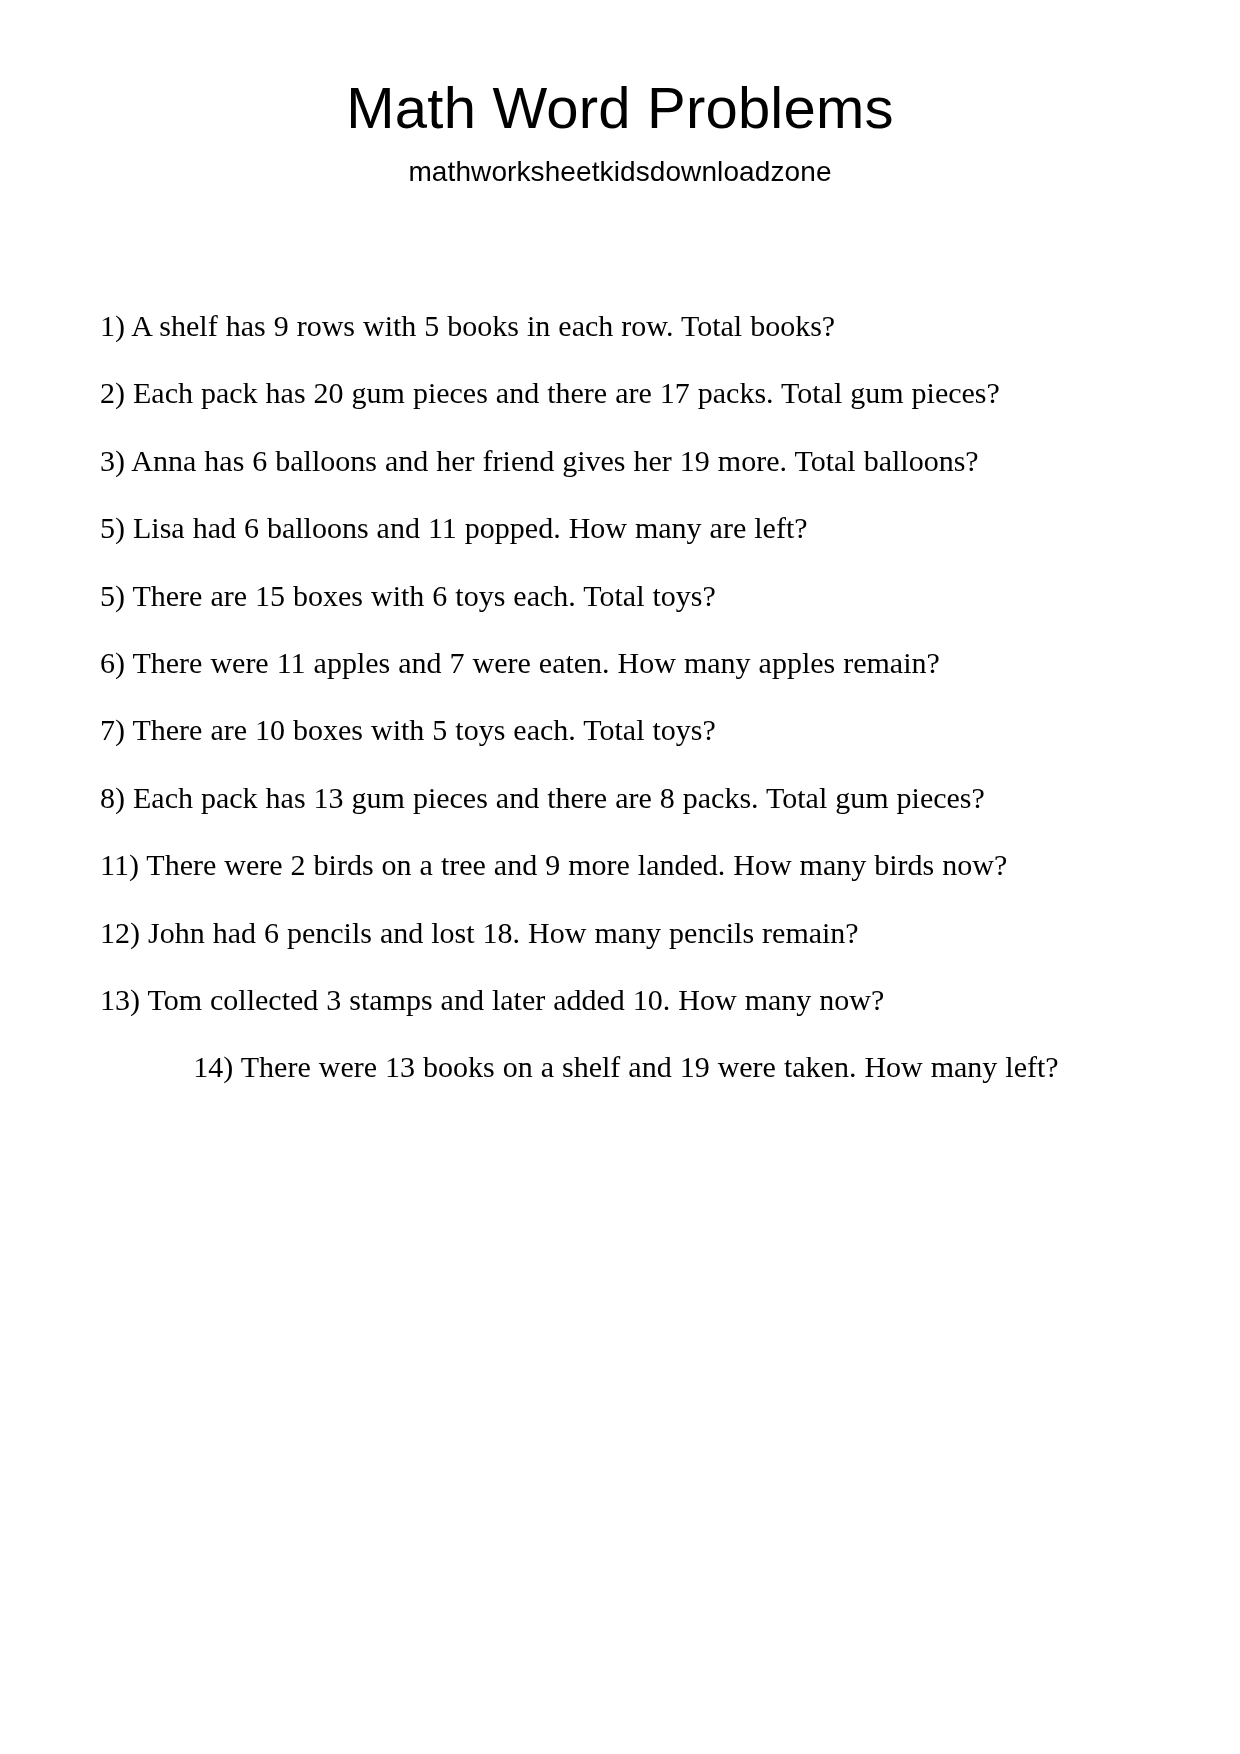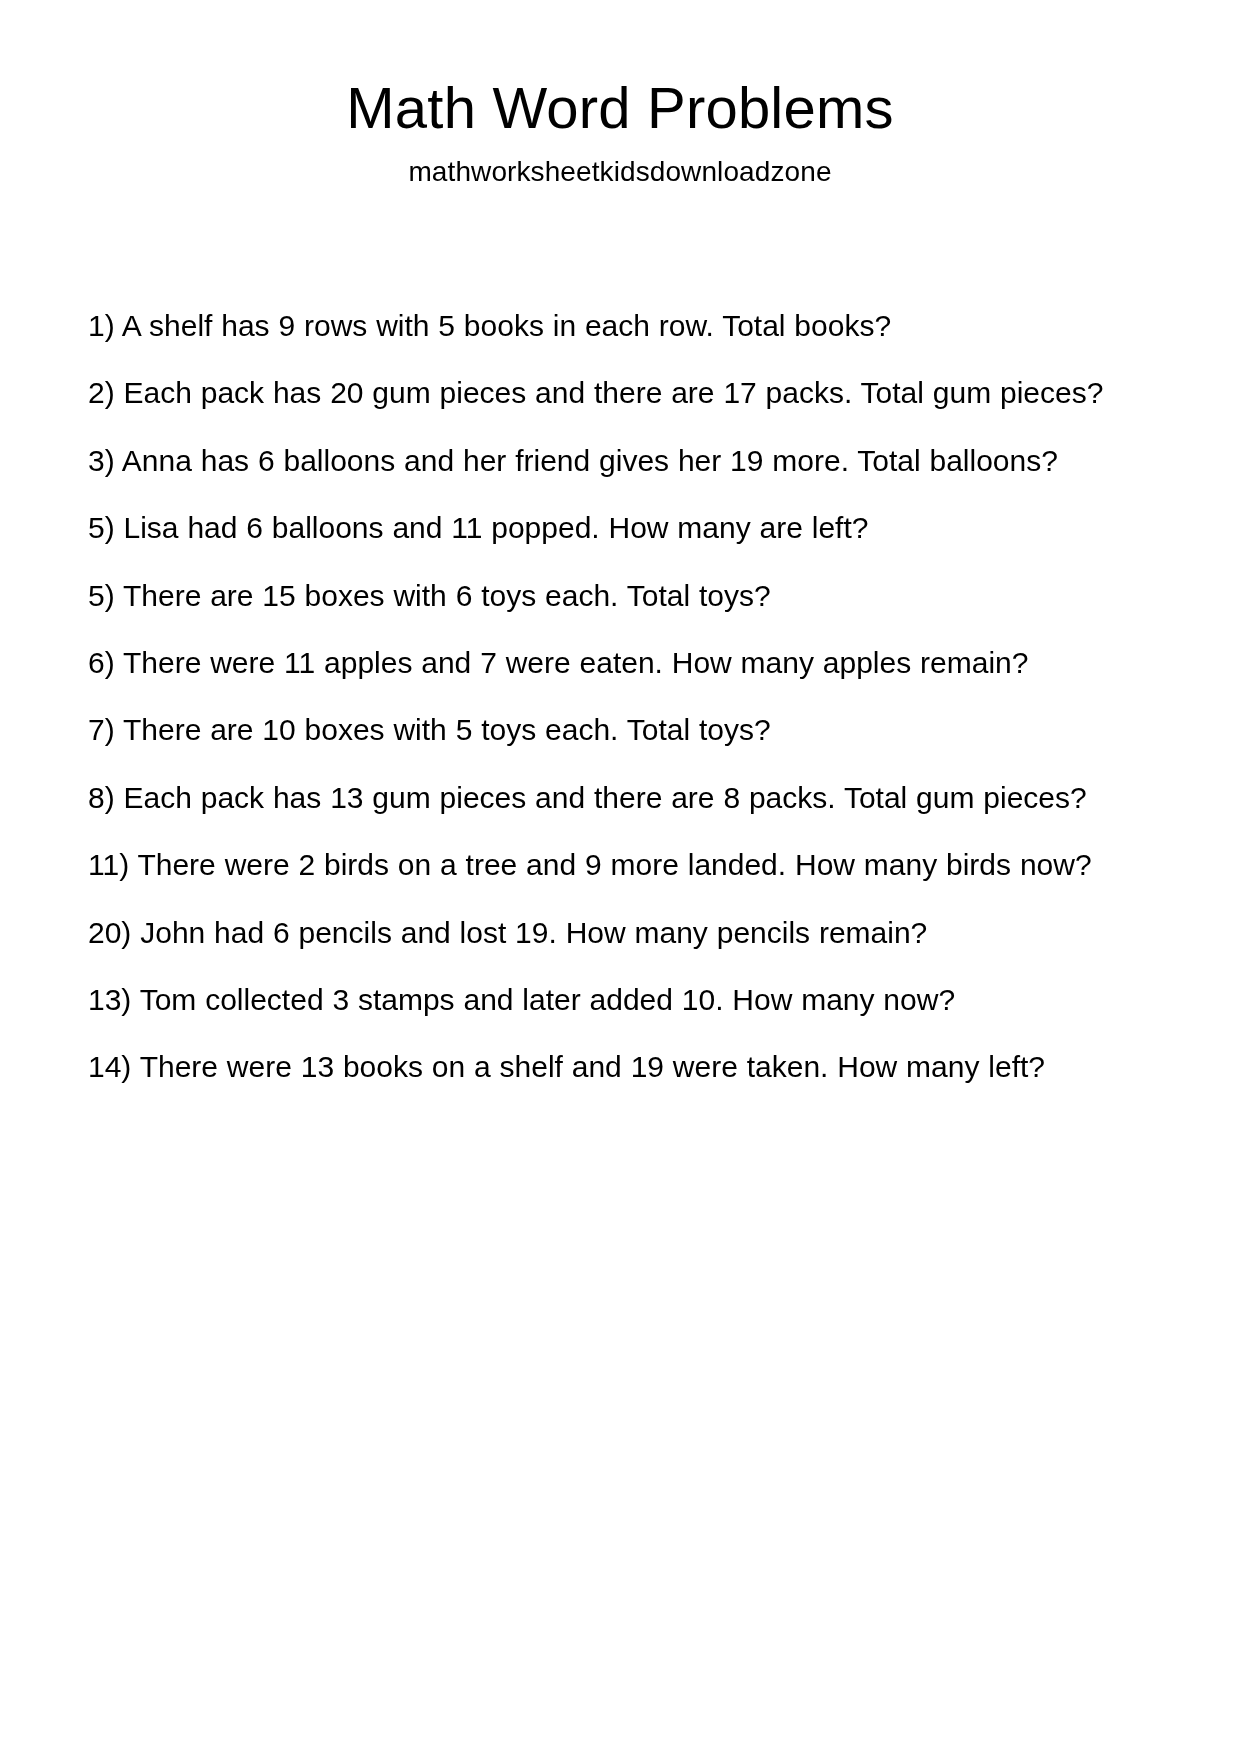--- a/index.html
+++ b/index.html
@@ -41,34 +41,36 @@
     font-weight: 400;
     color: #000000;
     letter-spacing: 0.1px;
     line-height: 1.1;
   }
   .problems {
     margin: 0;
     padding: 0;
     list-style: none;
     position: absolute;
-    left: 88px;
+    left: 100px;
     right: 88px;
     top: 305px;
+    font-family: Liberation Serif, serif;
   }
   .problem-item {
     font-size: 30px;
     line-height: 1.38;
     color: #000000;
     margin: 0 0 26px 0;
     text-align: left;
     word-spacing: 0.5px;
   }
   .problem-item:last-child {
     margin-bottom: 12px;
+    text-align: center;
   }
 </style>
 </head>
 <body>
 
 <div class="page">
 
   <div class="header">
     <h1 class="worksheet-title">Math Word Problems</h1>
     <div class="worksheet-subtitle">mathworksheetkidsdownloadzone</div>
@@ -77,18 +79,18 @@
   <ol class="problems">
     <li class="problem-item">1) A shelf has 9 rows with 5 books in each row. Total books?</li>
     <li class="problem-item">2) Each pack has 20 gum pieces and there are 17 packs. Total gum pieces?</li>
     <li class="problem-item">3) Anna has 6 balloons and her friend gives her 19 more. Total balloons?</li>
     <li class="problem-item">5) Lisa had 6 balloons and 11 popped. How many are left?</li>
     <li class="problem-item">5) There are 15 boxes with 6 toys each. Total toys?</li>
     <li class="problem-item">6) There were 11 apples and 7 were eaten. How many apples remain?</li>
     <li class="problem-item">7) There are 10 boxes with 5 toys each. Total toys?</li>
     <li class="problem-item">8) Each pack has 13 gum pieces and there are 8 packs. Total gum pieces?</li>
     <li class="problem-item">11) There were 2 birds on a tree and 9 more landed. How many birds now?</li>
-    <li class="problem-item">20) John had 6 pencils and lost 19. How many pencils remain?</li>
+    <li class="problem-item">12) John had 6 pencils and lost 18. How many pencils remain?</li>
     <li class="problem-item">13) Tom collected 3 stamps and later added 10. How many now?</li>
     <li class="problem-item">14) There were 13 books on a shelf and 19 were taken. How many left?</li>
   </ol>
 
 </div>
 
 </body></html>

